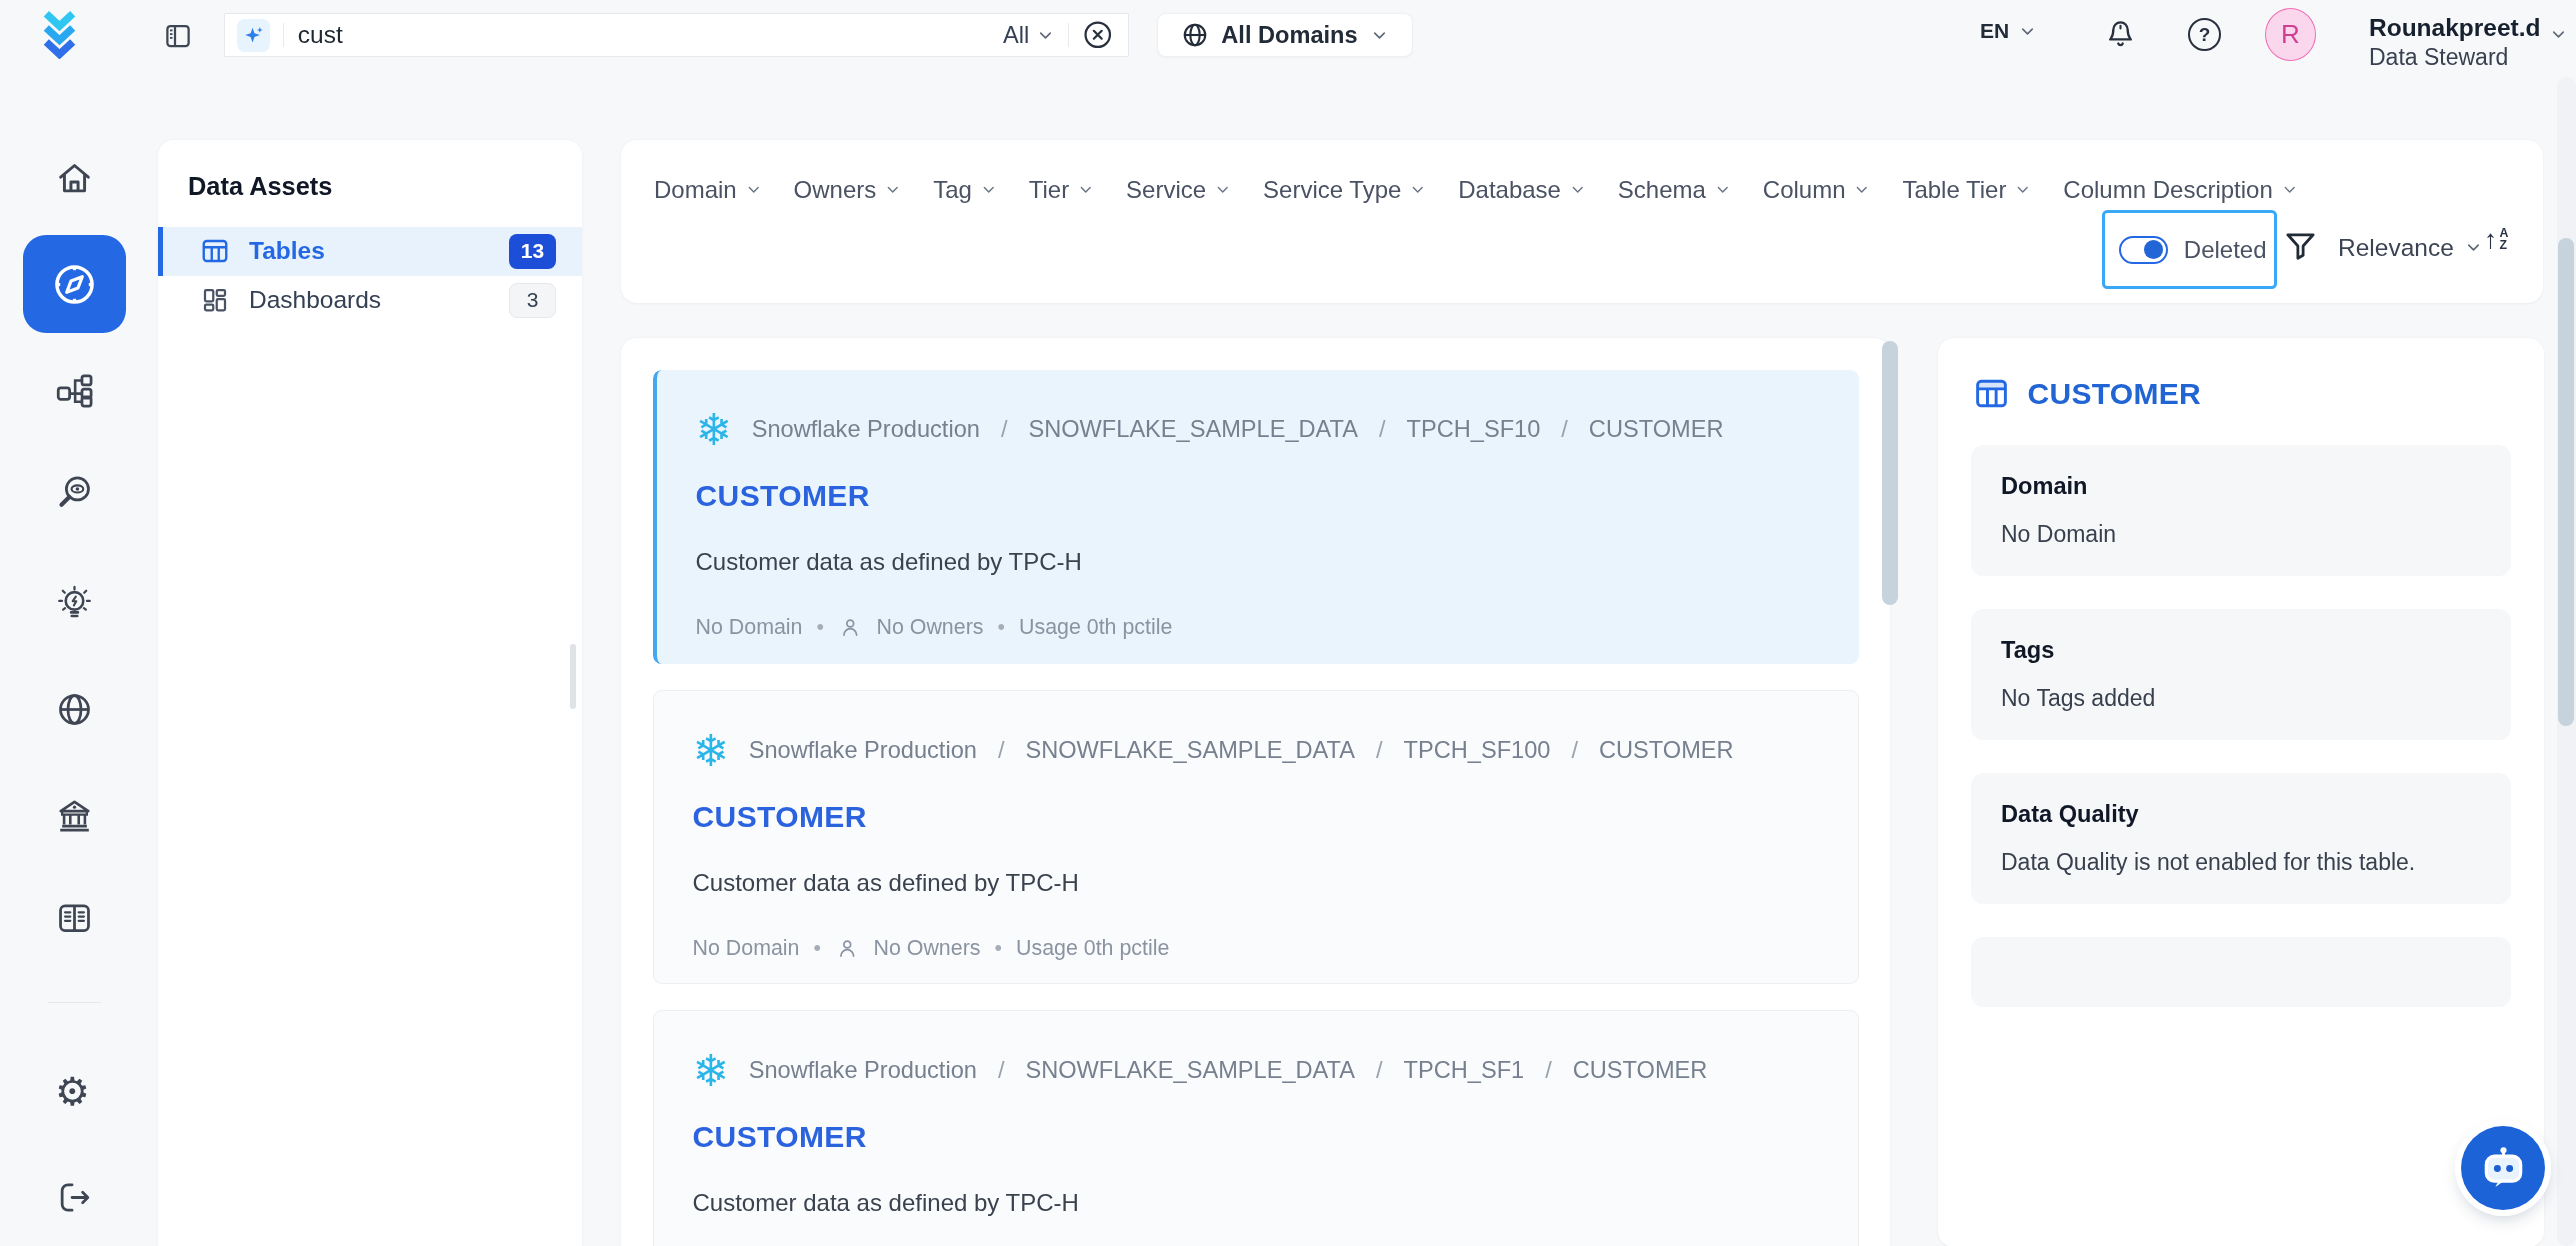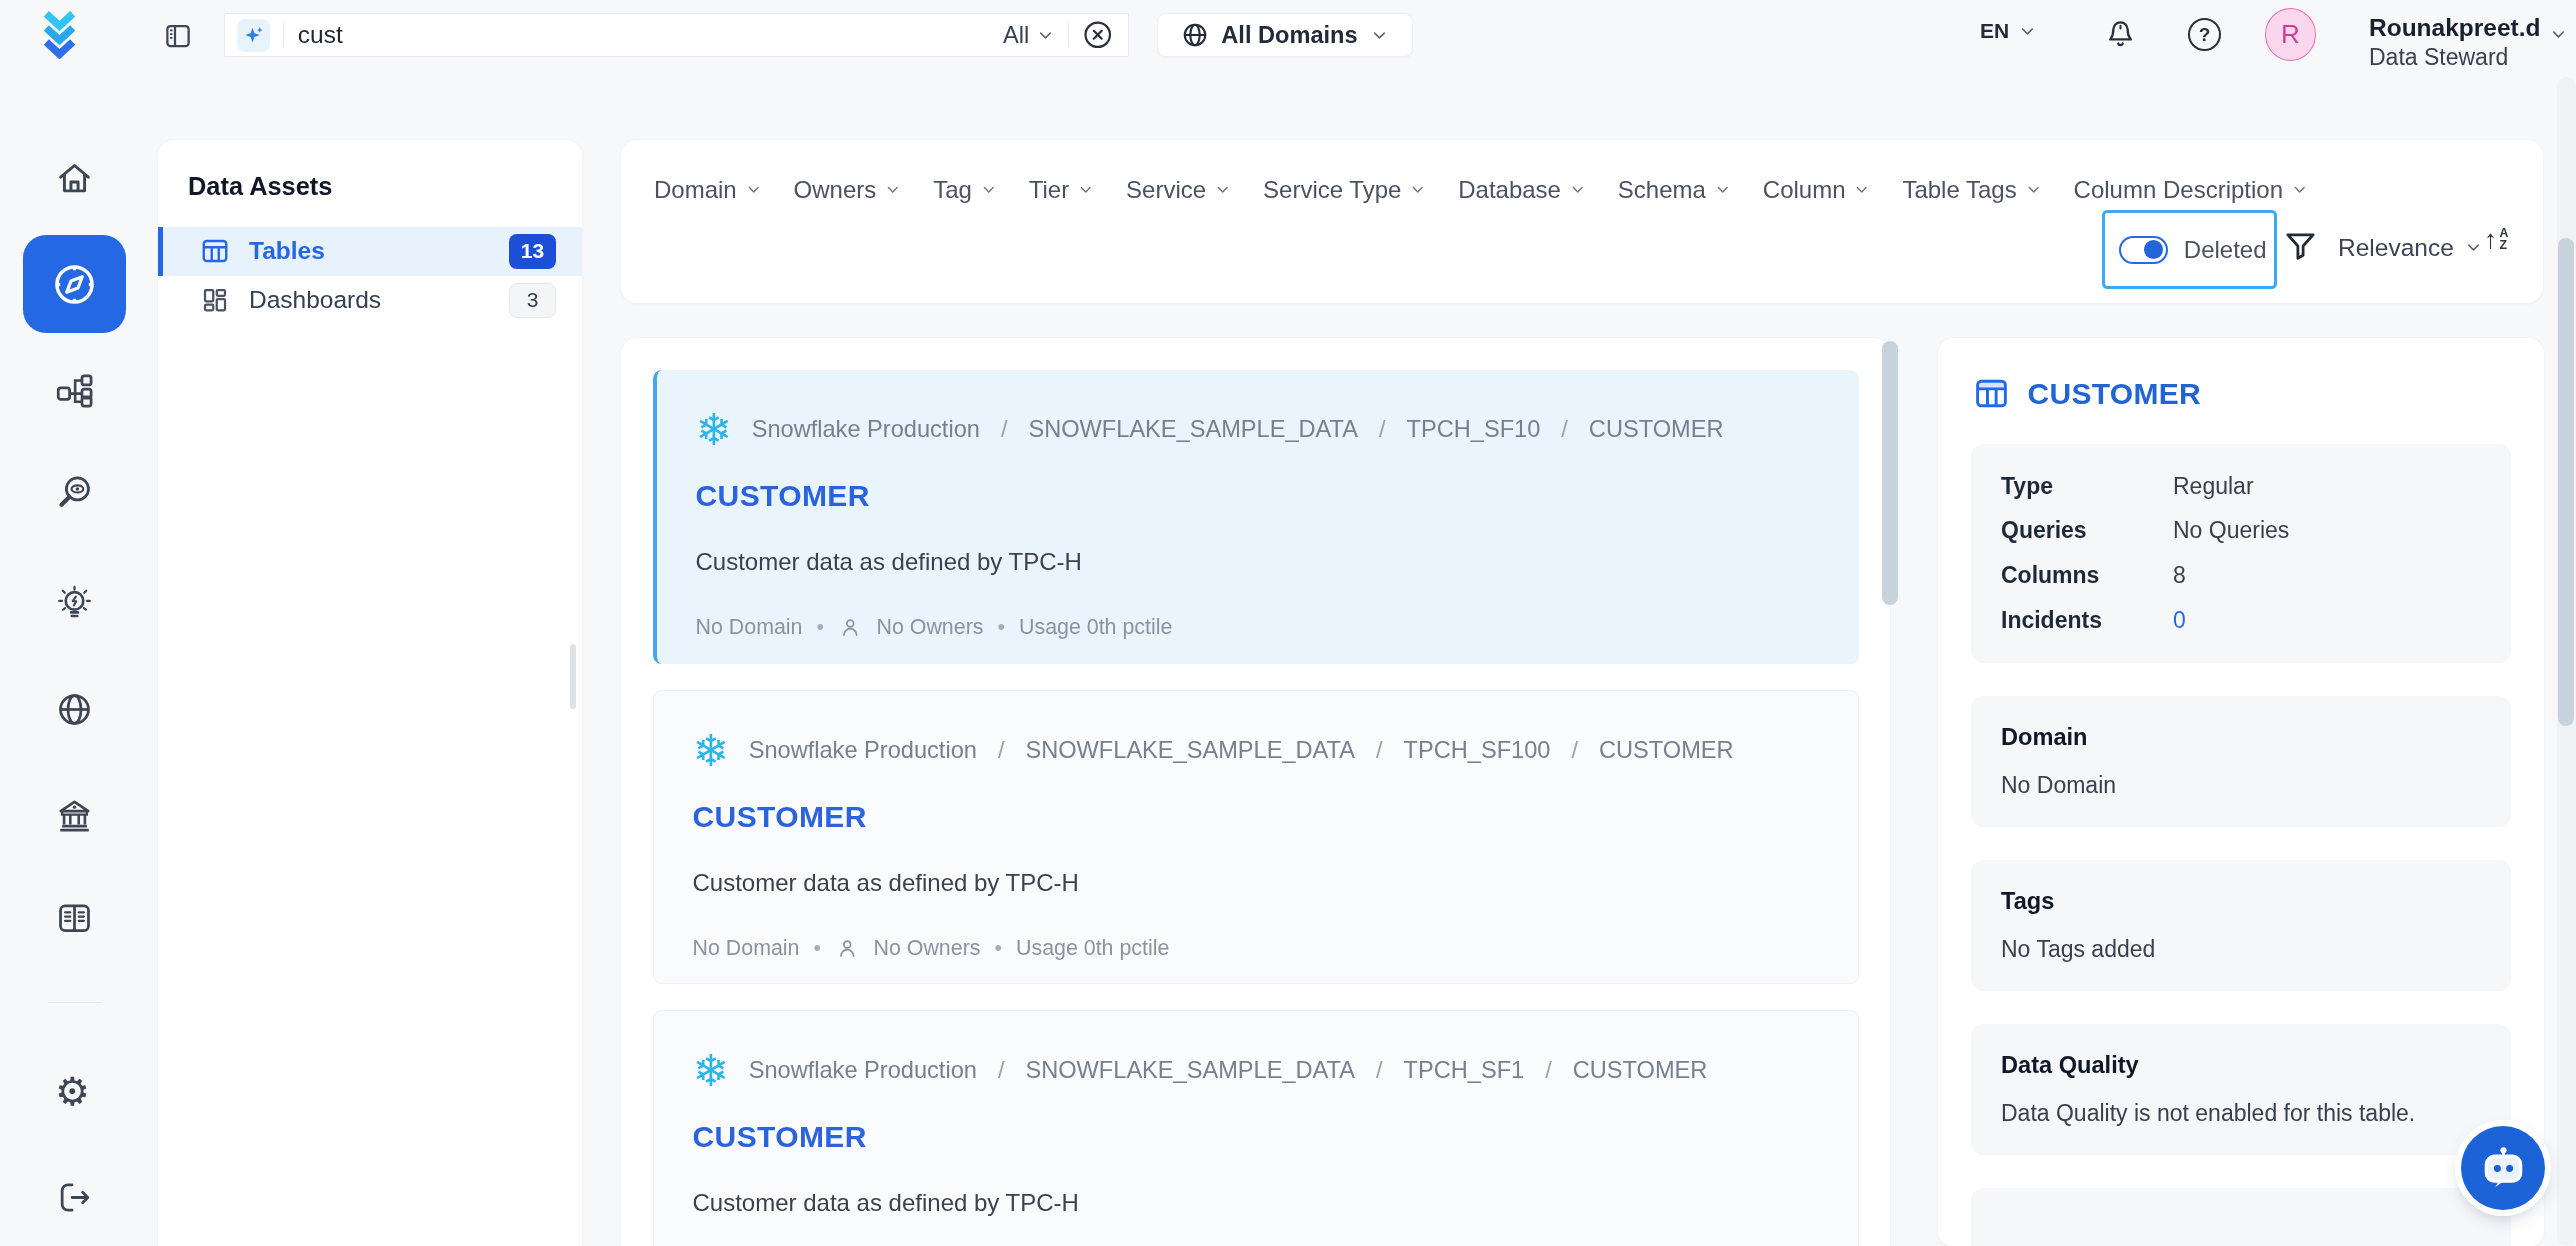--- a/index.html
+++ b/index.html
@@ -358,21 +358,21 @@
           <path d="M6 9l6 6 6-6" fill="none" stroke="currentColor" stroke-width="2" stroke-linecap="round" stroke-linejoin="round"></path>
         </svg>
       </span>
     <span class="filter-item">
         <span>Column</span>
         <svg class="chev" viewBox="0 0 24 24">
           <path d="M6 9l6 6 6-6" fill="none" stroke="currentColor" stroke-width="2" stroke-linecap="round" stroke-linejoin="round"></path>
         </svg>
       </span>
     <span class="filter-item">
-        <span>Table Tags</span>
+        <span>Table Tier</span>
         <svg class="chev" viewBox="0 0 24 24">
           <path d="M6 9l6 6 6-6" fill="none" stroke="currentColor" stroke-width="2" stroke-linecap="round" stroke-linejoin="round"></path>
         </svg>
       </span>
     <span class="filter-item">
         <span>Column Description</span>
         <svg class="chev" viewBox="0 0 24 24">
           <path d="M6 9l6 6 6-6" fill="none" stroke="currentColor" stroke-width="2" stroke-linecap="round" stroke-linejoin="round"></path>
         </svg>
       </span>
@@ -482,32 +482,20 @@
 <aside class="abs panel details-panel">
   <div class="details-head">
     <svg viewBox="0 0 24 24" width="37" height="37" color="#2469e3">
       <rect x="3" y="4" width="18" height="16" rx="2.4" fill="none" stroke="currentColor" stroke-width="1.9"></rect>
       <path d="M3 9h18M9.4 9v11M15 9v11" stroke="currentColor" stroke-width="1.9"></path>
       <path d="M3 6.4a2.4 2.4 0 0 1 2.4-2.4h13.2A2.4 2.4 0 0 1 21 6.4V9H3Z" fill="currentColor" opacity=".18"></path>
     </svg>
     <span class="details-title">CUSTOMER</span>
   </div>
 
-  <div class="info-card">
-    <div class="info-grid">
-      <span class="info-label">Type</span>
-      <span class="info-value">Regular</span>
-      <span class="info-label">Queries</span>
-      <span class="info-value">No Queries</span>
-      <span class="info-label">Columns</span>
-      <span class="info-value">8</span>
-      <span class="info-label">Incidents</span>
-      <span class="info-value info-link">0</span>
-    </div>
-  </div>
 
   <div class="section-card">
     <div class="section-title">Domain</div>
     <div class="section-body">No Domain</div>
   </div>
 
   <div class="section-card">
     <div class="section-title">Tags</div>
     <div class="section-body">No Tags added</div>
   </div>

